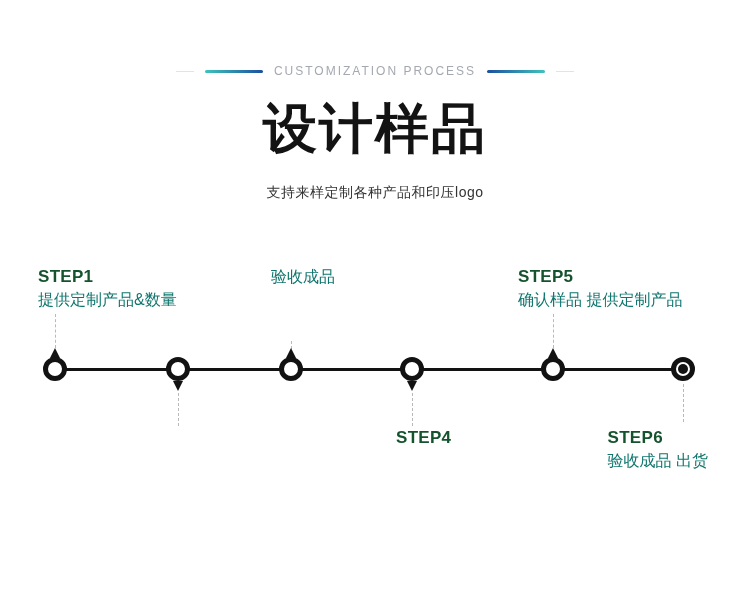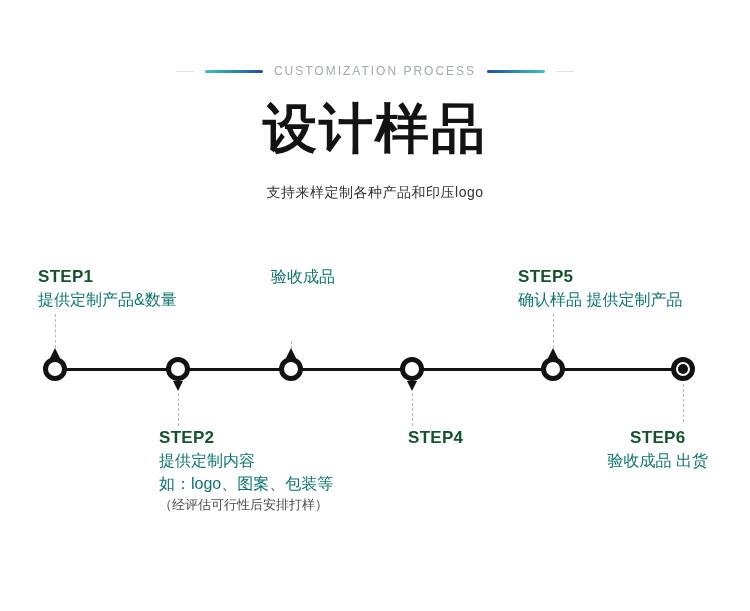--- a/index.html
+++ b/index.html
@@ -42,21 +42,21 @@
   .tip { position:absolute; width:0; height:0; border-left:5px solid transparent; border-right:5px solid transparent; }
   .tip.up   { top:348px; border-bottom:10px solid var(--ink,#121212); }
   .tip.down { top:381px; border-top:10px solid var(--ink,#121212); }
   .dash { position:absolute; width:0; border-left:1px dashed #b9b9b9; }
 
   
   .step-block { position:absolute; white-space:nowrap; }
   .step-label { font-size:17px; font-weight:bold; color:#14532d; line-height:23px; letter-spacing:0.3px; }
   .step-line  { font-size:16px; color:#0f766e; line-height:23px; }
   .step-note  { font-size:13px; color:#4a4a4a; line-height:19px; }
-  .align-right { text-align:center; }
+  .align-right { text-align:left; }
 </style>
 </head>
 <body>
 
 <div class="stage">
 
   <div class="eyebrow-row">
     <div class="thin-line"></div>
     <div class="grad-line grad-left"></div>
     <div class="eyebrow-text">CUSTOMIZATION PROCESS</div>
@@ -100,28 +100,22 @@
   <div class="dash" style="left:412px; top:393px; height:33px;"></div>
 
   <div class="dash" style="left:553px; top:314px; height:34px;"></div>
   <div class="tip up" style="left:548px;"></div>
   <div class="ring" style="left:541px;"></div>
 
   <div class="ring" style="left:671px;"></div>
   <div class="dot" style="left:678px;"></div>
   <div class="dash" style="left:683px; top:384px; height:38px;"></div>
 
-  <div class="step-block" style="left:159px; top:426px;">
-    <div class="step-label">STEP2</div>
-    <div class="step-line">提供定制内容</div>
-    <div class="step-line">如：logo、图案、包装等</div>
-    <div class="step-note">（经评估可行性后安排打样）</div>
-  </div>
 
-  <div class="step-block" style="left:408px; top:426px;">
+  <div class="step-block" style="left:396px; top:426px;">
     <div class="step-label">STEP4</div>
   </div>
 
   <div class="step-block align-right" style="right:42px; top:426px;">
     <div class="step-label">STEP6</div>
     <div class="step-line">验收成品 出货</div>
   </div>
 
 </div>
 

